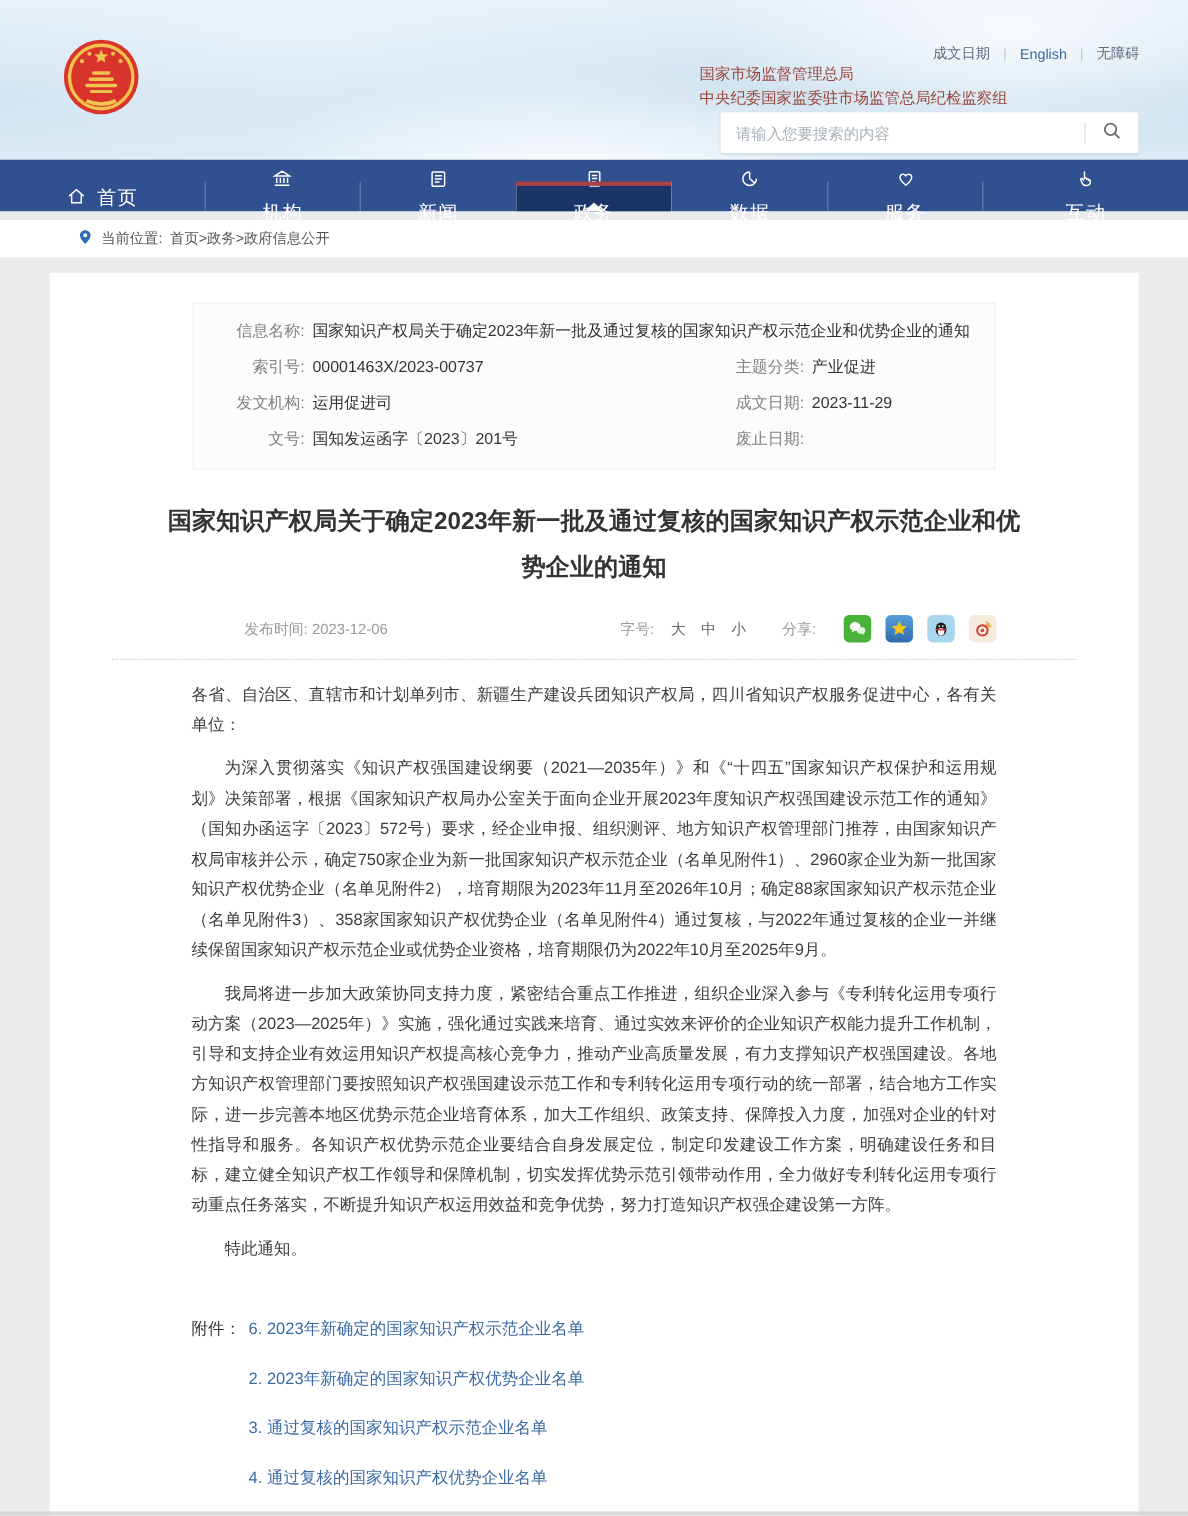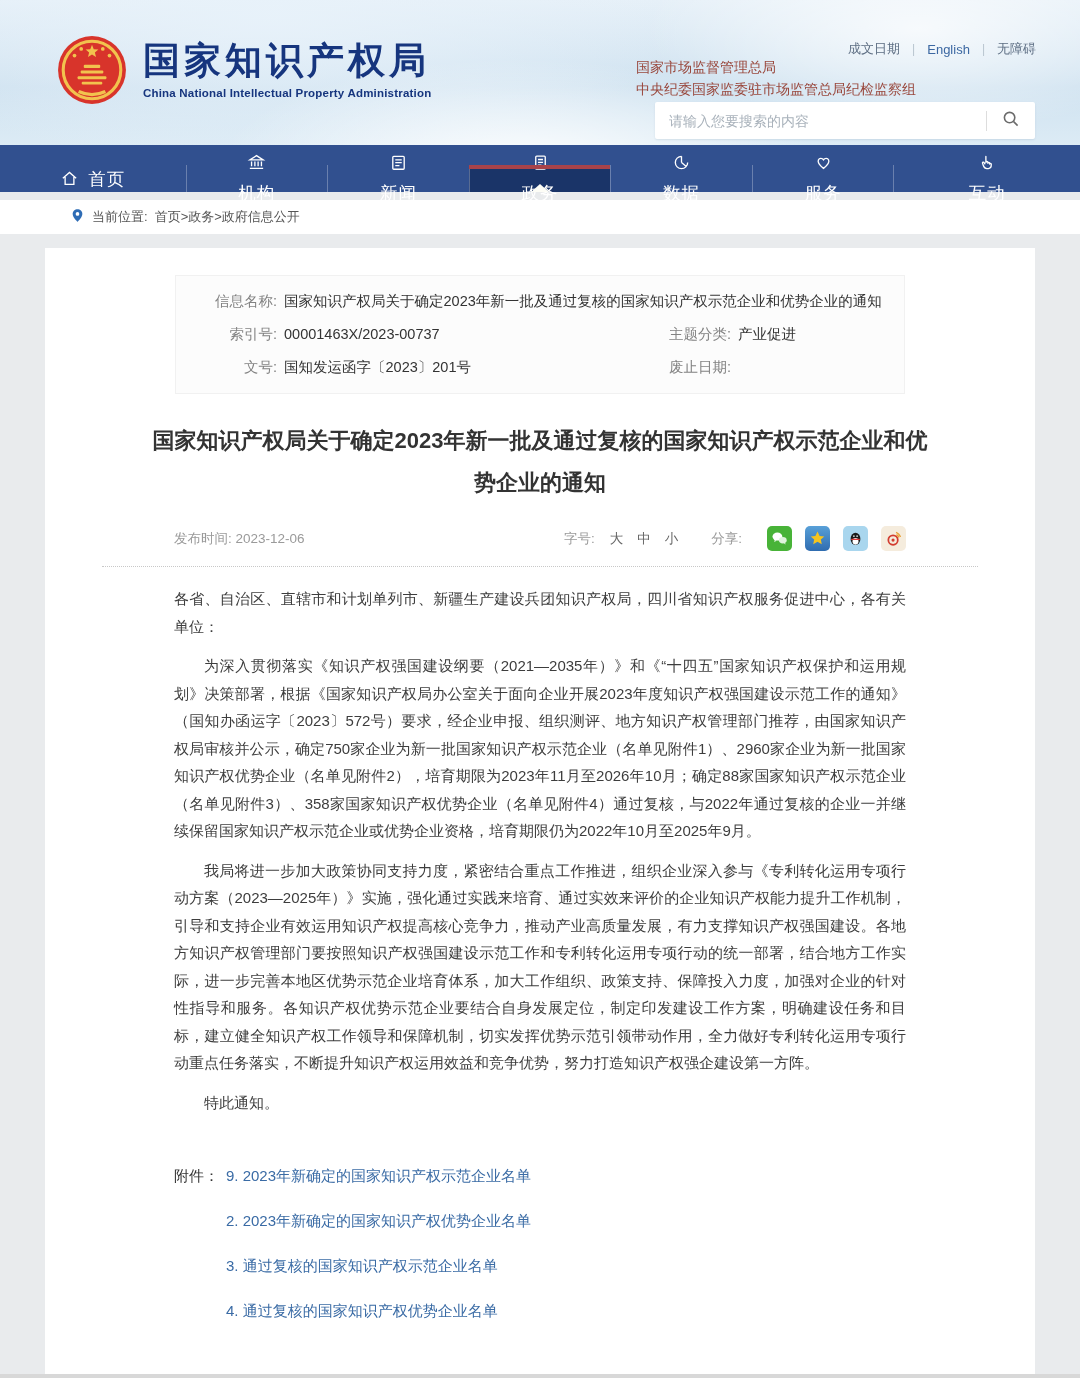--- a/index.html
+++ b/index.html
@@ -84,21 +84,21 @@
   .col-right{ flex:1; display:flex; }
   .col-right .info-label{ width:95px; }
 
   .doc-title{
     width:790px; margin:26px auto 0; text-align:center;
     font-size:22px; font-weight:600; color:#333; line-height:42px;
   }
 
   .meta-wrap{ width:876px; margin:22px auto 0; border-bottom:1px dotted #c8c8c8; padding-bottom:15px; }
   .meta-row{ width:732px; margin:0 auto; display:flex; justify-content:space-between; align-items:center; }
-  .publish{ font-size:13.5px; color:#9a9a9a; }
+  .publish{ font-size:13.5px; color:#9a9a9a;margin-left:48px; }
   .tools{ display:flex; align-items:center; font-size:13.5px; color:#9a9a9a; }
   .tools .fs-label{ margin-right:8px; }
   .tools a.fs{ color:#666; margin:0 7px; }
   .tools .share-label{ margin-left:26px; margin-right:12px; }
   .share-icon{ width:25px; height:25px; border-radius:5px; margin-left:13px; display:inline-flex; align-items:center; justify-content:center; cursor:pointer; }
   .share-icon.wechat{ background:#48b338; }
   .share-icon.qzone{ background:linear-gradient(180deg,#58a0d8,#2f6cb0); }
   .share-icon.qq{ background:#a9d6ee; }
   .share-icon.weibo{ background:#f5ecdd; }
 
@@ -131,24 +131,20 @@
         <circle cx="45.5" cy="14.5" r="1.8" fill="#f2c34e"></circle>
         <circle cx="18" cy="21" r="1.8" fill="#f2c34e"></circle>
         <circle cx="52" cy="21" r="1.8" fill="#f2c34e"></circle>
         <rect x="27" y="30" width="16" height="3" rx="1" fill="#f2c34e"></rect>
         <rect x="24" y="35.5" width="22" height="3" rx="1" fill="#f2c34e"></rect>
         <rect x="21" y="41" width="28" height="3" rx="1" fill="#f2c34e"></rect>
         <rect x="25" y="46.5" width="20" height="2.6" rx="1" fill="#f2c34e"></rect>
         <path d="M22 56 Q35 62 48 56" fill="none" stroke="#f2c34e" stroke-width="3.2"></path>
       </svg>
     </span>
-    <div class="site-titles">
-      <div class="site-name">国家知识产权局</div>
-      <div class="site-name-en">China National Intellectual Property Administration</div>
-    </div>
   </div>
 
   <div class="top-links">
     <a>成文日期</a>
     <span class="sep">|</span>
     <a class="en">English</a>
     <span class="sep">|</span>
     <a>无障碍</a>
   </div>
 
@@ -251,20 +247,30 @@
       <span class="info-value">国家知识产权局关于确定2023年新一批及通过复核的国家知识产权示范企业和优势企业的通知</span>
     </div>
     <div class="info-row">
       <div class="col-left">
         <span class="info-label">索引号:</span>
         <span class="info-value">00001463X/2023-00737</span>
       </div>
       <div class="col-right">
         <span class="info-label">主题分类:</span>
         <span class="info-value">产业促进</span>
+      </div>
+    </div>
+    <div class="info-row">
+      <div class="col-left">
+        <span class="info-label">发文机构:</span>
+        <span class="info-value">运用促进司</span>
+      </div>
+      <div class="col-right">
+        <span class="info-label">成文日期:</span>
+        <span class="info-value">2023-11-29</span>
       </div>
     </div>
     <div class="info-row">
       <div class="col-left">
         <span class="info-label">文号:</span>
         <span class="info-value">国知发运函字〔2023〕201号</span>
       </div>
       <div class="col-right">
         <span class="info-label">废止日期:</span>
         <span class="info-value"></span>
@@ -323,21 +329,21 @@
   <div class="article-body">
     <p class="no-indent">各省、自治区、直辖市和计划单列市、新疆生产建设兵团知识产权局，四川省知识产权服务促进中心，各有关单位：</p>
     <p>为深入贯彻落实《知识产权强国建设纲要（2021—2035年）》和《“十四五”国家知识产权保护和运用规划》决策部署，根据《国家知识产权局办公室关于面向企业开展2023年度知识产权强国建设示范工作的通知》（国知办函运字〔2023〕572号）要求，经企业申报、组织测评、地方知识产权管理部门推荐，由国家知识产权局审核并公示，确定750家企业为新一批国家知识产权示范企业（名单见附件1）、2960家企业为新一批国家知识产权优势企业（名单见附件2），培育期限为2023年11月至2026年10月；确定88家国家知识产权示范企业（名单见附件3）、358家国家知识产权优势企业（名单见附件4）通过复核，与2022年通过复核的企业一并继续保留国家知识产权示范企业或优势企业资格，培育期限仍为2022年10月至2025年9月。</p>
     <p>我局将进一步加大政策协同支持力度，紧密结合重点工作推进，组织企业深入参与《专利转化运用专项行动方案（2023—2025年）》实施，强化通过实践来培育、通过实效来评价的企业知识产权能力提升工作机制，引导和支持企业有效运用知识产权提高核心竞争力，推动产业高质量发展，有力支撑知识产权强国建设。各地方知识产权管理部门要按照知识产权强国建设示范工作和专利转化运用专项行动的统一部署，结合地方工作实际，进一步完善本地区优势示范企业培育体系，加大工作组织、政策支持、保障投入力度，加强对企业的针对性指导和服务。各知识产权优势示范企业要结合自身发展定位，制定印发建设工作方案，明确建设任务和目标，建立健全知识产权工作领导和保障机制，切实发挥优势示范引领带动作用，全力做好专利转化运用专项行动重点任务落实，不断提升知识产权运用效益和竞争优势，努力打造知识产权强企建设第一方阵。</p>
     <p>特此通知。</p>
   </div>
 
   <div class="attachments">
     <div class="att-row">
       <span class="att-label">附件：</span>
-      <a>9. 2023年新确定的国家知识产权示范企业名单</a>
+      <a>6. 2023年新确定的国家知识产权示范企业名单</a>
     </div>
     <div class="att-row cont">
       <a>2. 2023年新确定的国家知识产权优势企业名单</a>
     </div>
     <div class="att-row cont">
       <a>3. 通过复核的国家知识产权示范企业名单</a>
     </div>
     <div class="att-row cont">
       <a>4. 通过复核的国家知识产权优势企业名单</a>
     </div>

